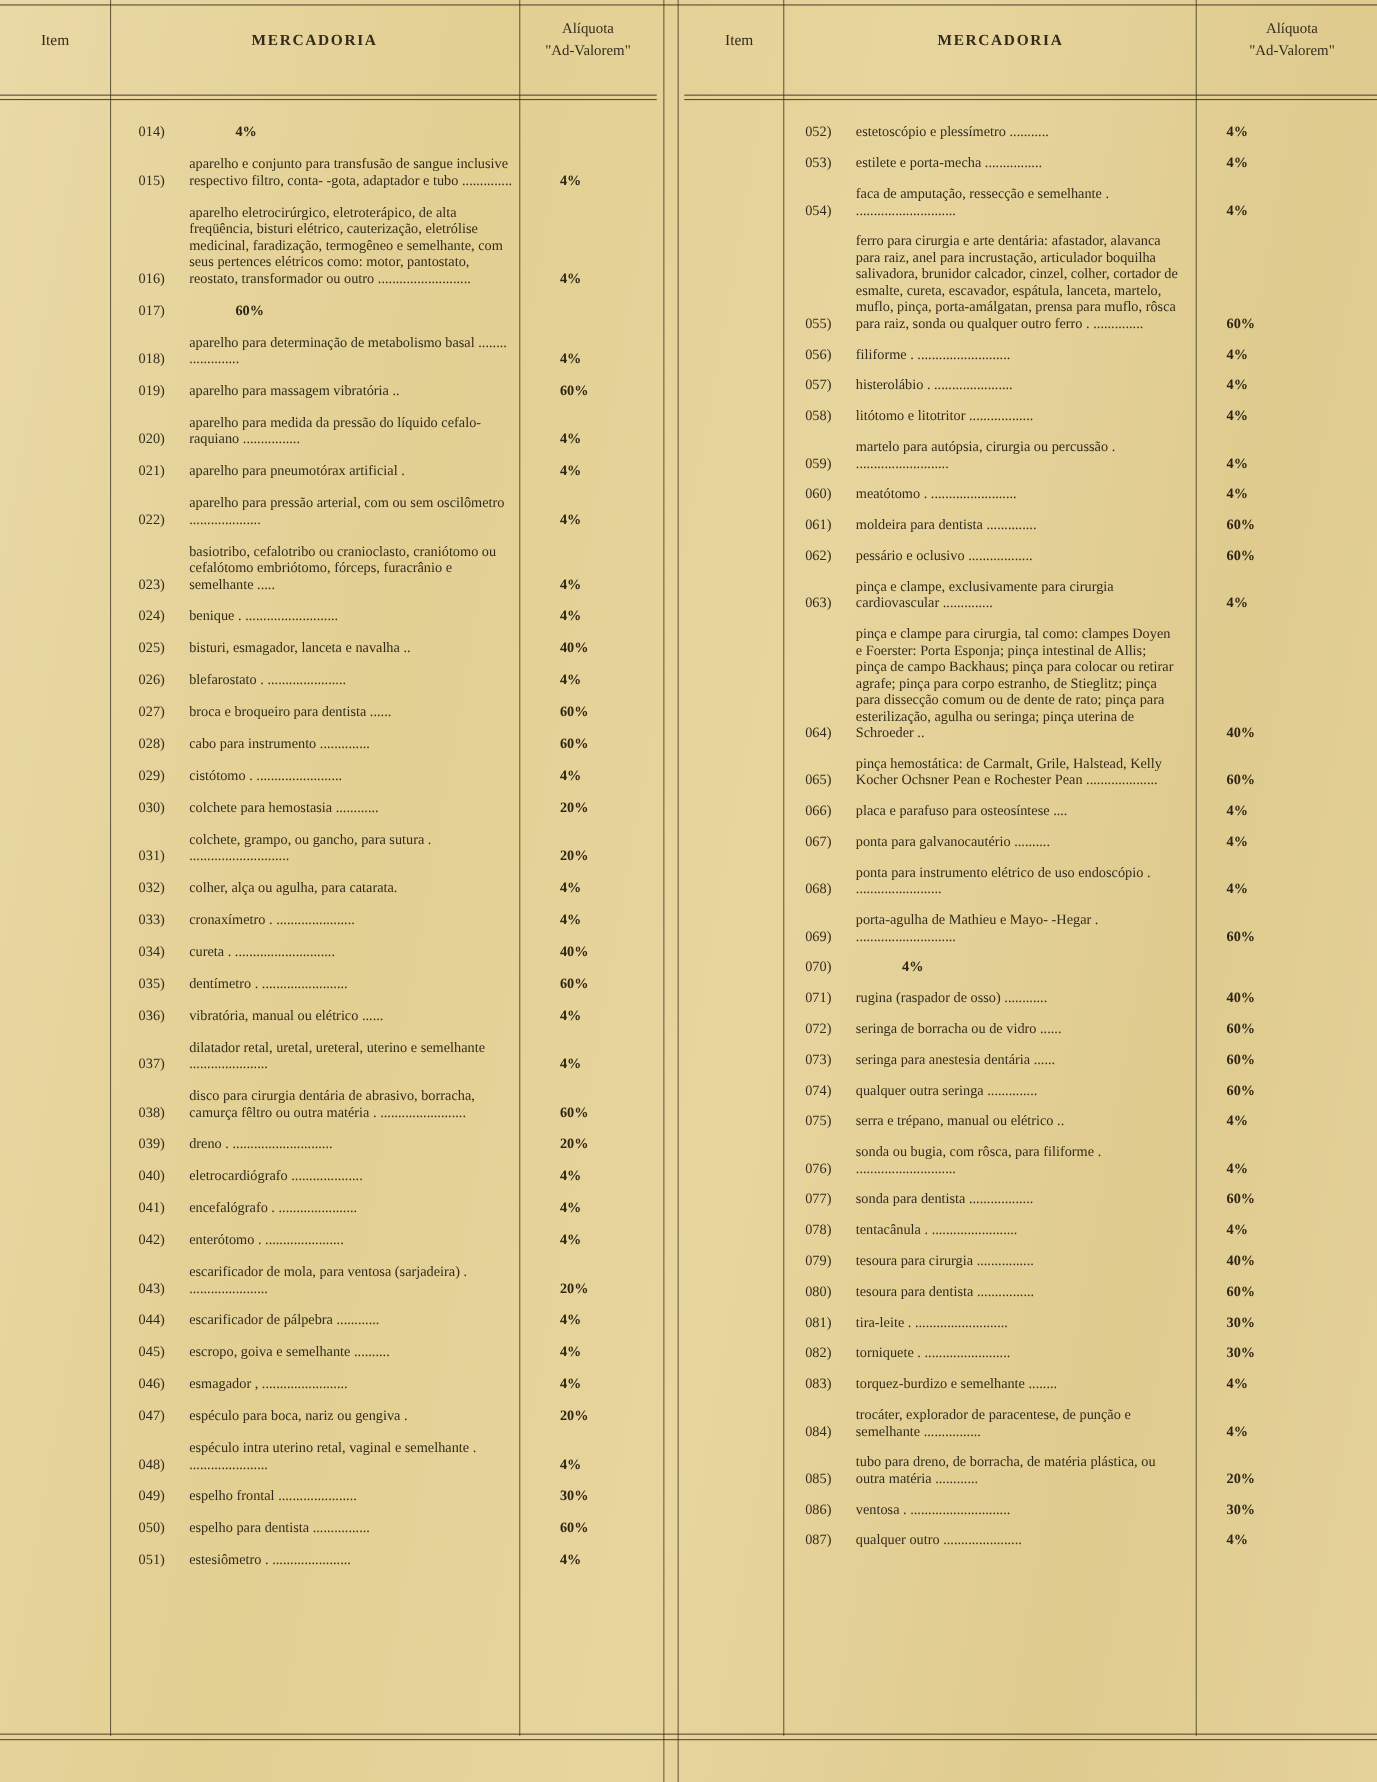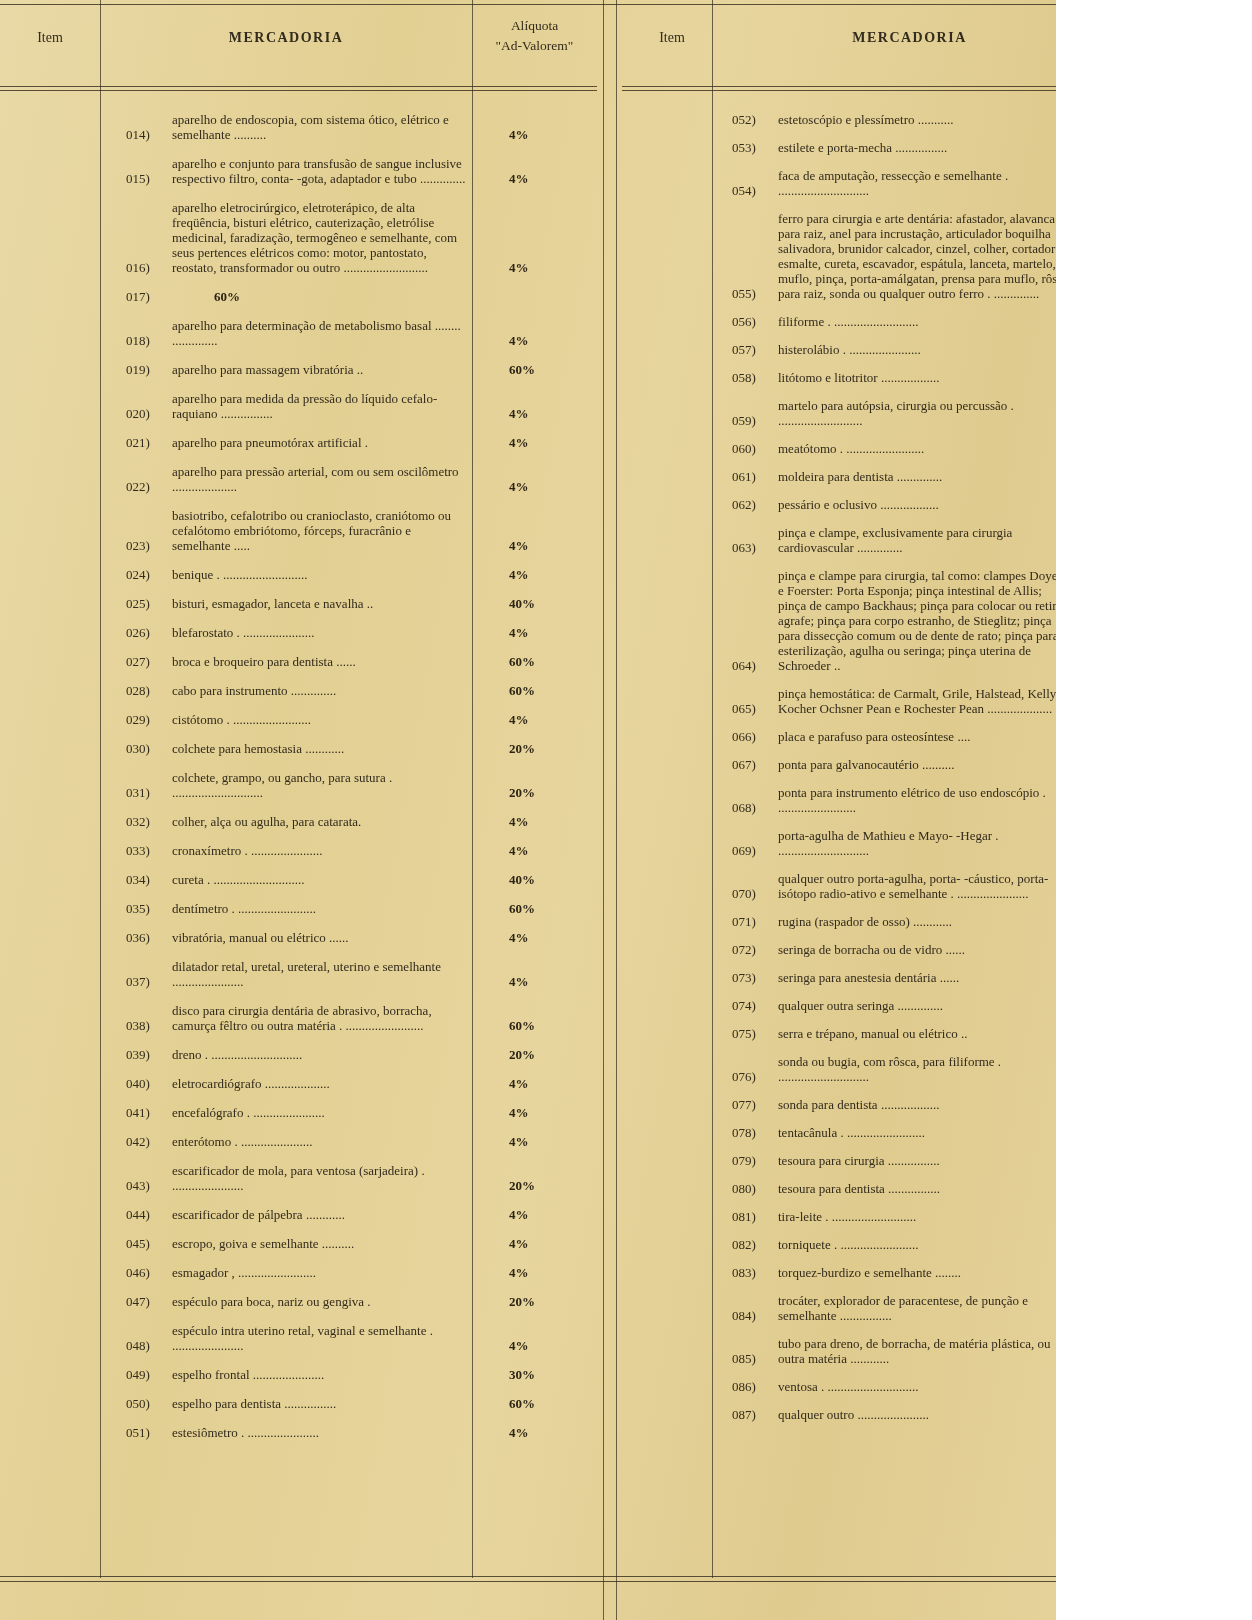--- a/index.html
+++ b/index.html
@@ -1,18 +1,18 @@
 <!DOCTYPE html>
 <html><head>
 <meta charset="utf-8">
 <style>
   html,body{margin:0;padding:0;}
   .page{
     position:relative;
-    width:1056px;height:1620px;
+    width:1252px;height:1620px;
     overflow:hidden;
     background:linear-gradient(100deg,#e9d9a6 0%,#e2cf92 30%,#e7d59e 55%,#dfcb8e 80%,#e5d29a 100%);
     font-family:"Liberation Serif","DejaVu Serif",serif;
     color:#332b1c;
   }
   .vline{position:absolute;width:1px;background:rgba(52,43,27,.7);}
   .hline{position:absolute;height:1px;background:rgba(52,43,27,.8);}
   .panel{position:absolute;top:0;height:100%;}
   .panel-header{position:absolute;top:12px;left:0;display:flex;width:100%;}
   .h-item{width:100px;text-align:center;font-size:14px;padding-top:18px;}
@@ -61,21 +61,20 @@
       <div class="h-item">Item</div>
       <div class="h-merc">MERCADORIA</div>
       <div class="h-aliq">
         <div>Alíquota</div>
         <div>"Ad-Valorem"</div>
       </div>
     </div>
     <div class="rows" id="left-rows">
         <div class="row gap-l">
           <div class="num">014)</div>
-          <div class="desc">aparelho de endoscopia, com sistema ótico, elétrico e semelhante ..........</div>
           <div class="rate">4%</div>
         </div>
         <div class="row gap-l">
           <div class="num">015)</div>
           <div class="desc">aparelho e conjunto para transfusão de sangue inclusive respectivo filtro, conta- -gota, adaptador e tubo ..............</div>
           <div class="rate">4%</div>
         </div>
         <div class="row gap-l">
           <div class="num">016)</div>
           <div class="desc">aparelho eletrocirúrgico, eletroterápico, de alta freqüência, bisturi elétrico, cauterização, eletrólise medicinal, faradização, termogêneo e semelhante, com seus pertences elétricos como: motor, pantostato, reostato, transformador ou outro ..........................</div>
@@ -353,21 +352,20 @@
           <div class="desc">ponta para instrumento elétrico de uso endoscópio . ........................</div>
           <div class="rate">4%</div>
         </div>
         <div class="row gap-r">
           <div class="num">069)</div>
           <div class="desc">porta-agulha de Mathieu e Mayo- -Hegar . ............................</div>
           <div class="rate">60%</div>
         </div>
         <div class="row gap-r">
           <div class="num">070)</div>
-          <div class="desc">qualquer outro porta-agulha, porta- -cáustico, porta-isótopo radio-ativo e semelhante . ......................</div>
           <div class="rate">4%</div>
         </div>
         <div class="row gap-r">
           <div class="num">071)</div>
           <div class="desc">rugina (raspador de osso) ............</div>
           <div class="rate">40%</div>
         </div>
         <div class="row gap-r">
           <div class="num">072)</div>
           <div class="desc">seringa de borracha ou de vidro ......</div>

